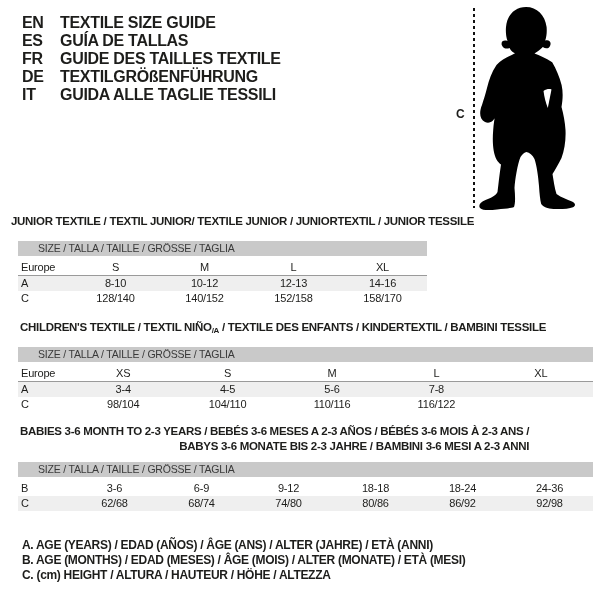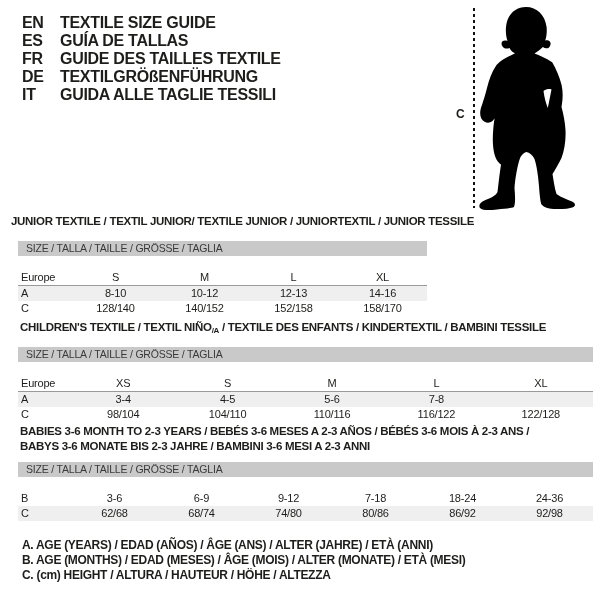--- a/index.html
+++ b/index.html
@@ -18,21 +18,21 @@
   .dash-line{left:473px;top:8px;width:2px;height:200px;
     background:repeating-linear-gradient(to bottom,#111 0 3px,transparent 3px 6px);}
   .fig-label{left:456px;top:107px;font-weight:700;font-size:12px;}
   .silhouette{left:477px;top:4px;}
 
   
   .tbl-title{font-weight:700;font-size:11.5px;letter-spacing:-0.3px;white-space:nowrap;}
   .tbl-title .sub{font-size:8px;position:relative;top:2px;}
   .two-line{line-height:15px;}
   .size-bar{background:#c9c9c9;height:15px;line-height:15px;font-size:10.5px;
-    padding-left:8px;color:#3a3a3a;letter-spacing:-0.2px;box-sizing:border-box;margin-bottom:14px;}
+    padding-left:20px;color:#3a3a3a;letter-spacing:-0.2px;box-sizing:border-box;margin-bottom:4px;}
   .srow{display:grid;height:15px;line-height:15px;font-size:11px;letter-spacing:-0.2px;}
   .g4{grid-template-columns:53px repeat(4,1fr);}
   .g5{grid-template-columns:53px repeat(5,1fr);}
   .g6{grid-template-columns:53px repeat(6,1fr);}
   .cell{text-align:center;overflow:hidden;}
   .cell.lbl{text-align:left;padding-left:3px;}
   .shaded{background:#efefef;}
   .region{border-bottom:1px solid #9a9a9a;}
 
   
@@ -158,36 +158,35 @@
     <span class="cell">4-5</span>
     <span class="cell">5-6</span>
     <span class="cell">7-8</span>
   </div>
   <div class="srow g5">
     <span class="cell lbl">C</span>
     <span class="cell">98/104</span>
     <span class="cell">104/110</span>
     <span class="cell">110/116</span>
     <span class="cell">116/122</span>
-    <span class="cell">122/128</span>
-  </div>
-</div>
-
-<div class="abs tbl-title two-line" style="left:20px;top:424px;">
+  </div>
+</div>
+
+<div class="abs tbl-title two-line" style="left:20px;top:424px;text-align:right;">
   <div>BABIES 3-6 MONTH TO 2-3 YEARS / BEBÉS 3-6 MESES A 2-3 AÑOS / BÉBÉS 3-6 MOIS À 2-3 ANS /</div>
   <div>BABYS 3-6 MONATE BIS 2-3 JAHRE / BAMBINI 3-6 MESI A 2-3 ANNI</div>
 </div>
 <div class="abs" style="left:18px;top:462px;width:575px;">
   <div class="size-bar">SIZE / TALLA / TAILLE / GRÖSSE / TAGLIA</div>
   <div class="srow g6">
     <span class="cell lbl">B</span>
     <span class="cell">3-6</span>
     <span class="cell">6-9</span>
     <span class="cell">9-12</span>
-    <span class="cell">7-18</span>
+    <span class="cell">18-18</span>
     <span class="cell">18-24</span>
     <span class="cell">24-36</span>
   </div>
   <div class="srow g6 shaded">
     <span class="cell lbl">C</span>
     <span class="cell">62/68</span>
     <span class="cell">68/74</span>
     <span class="cell">74/80</span>
     <span class="cell">80/86</span>
     <span class="cell">86/92</span>

